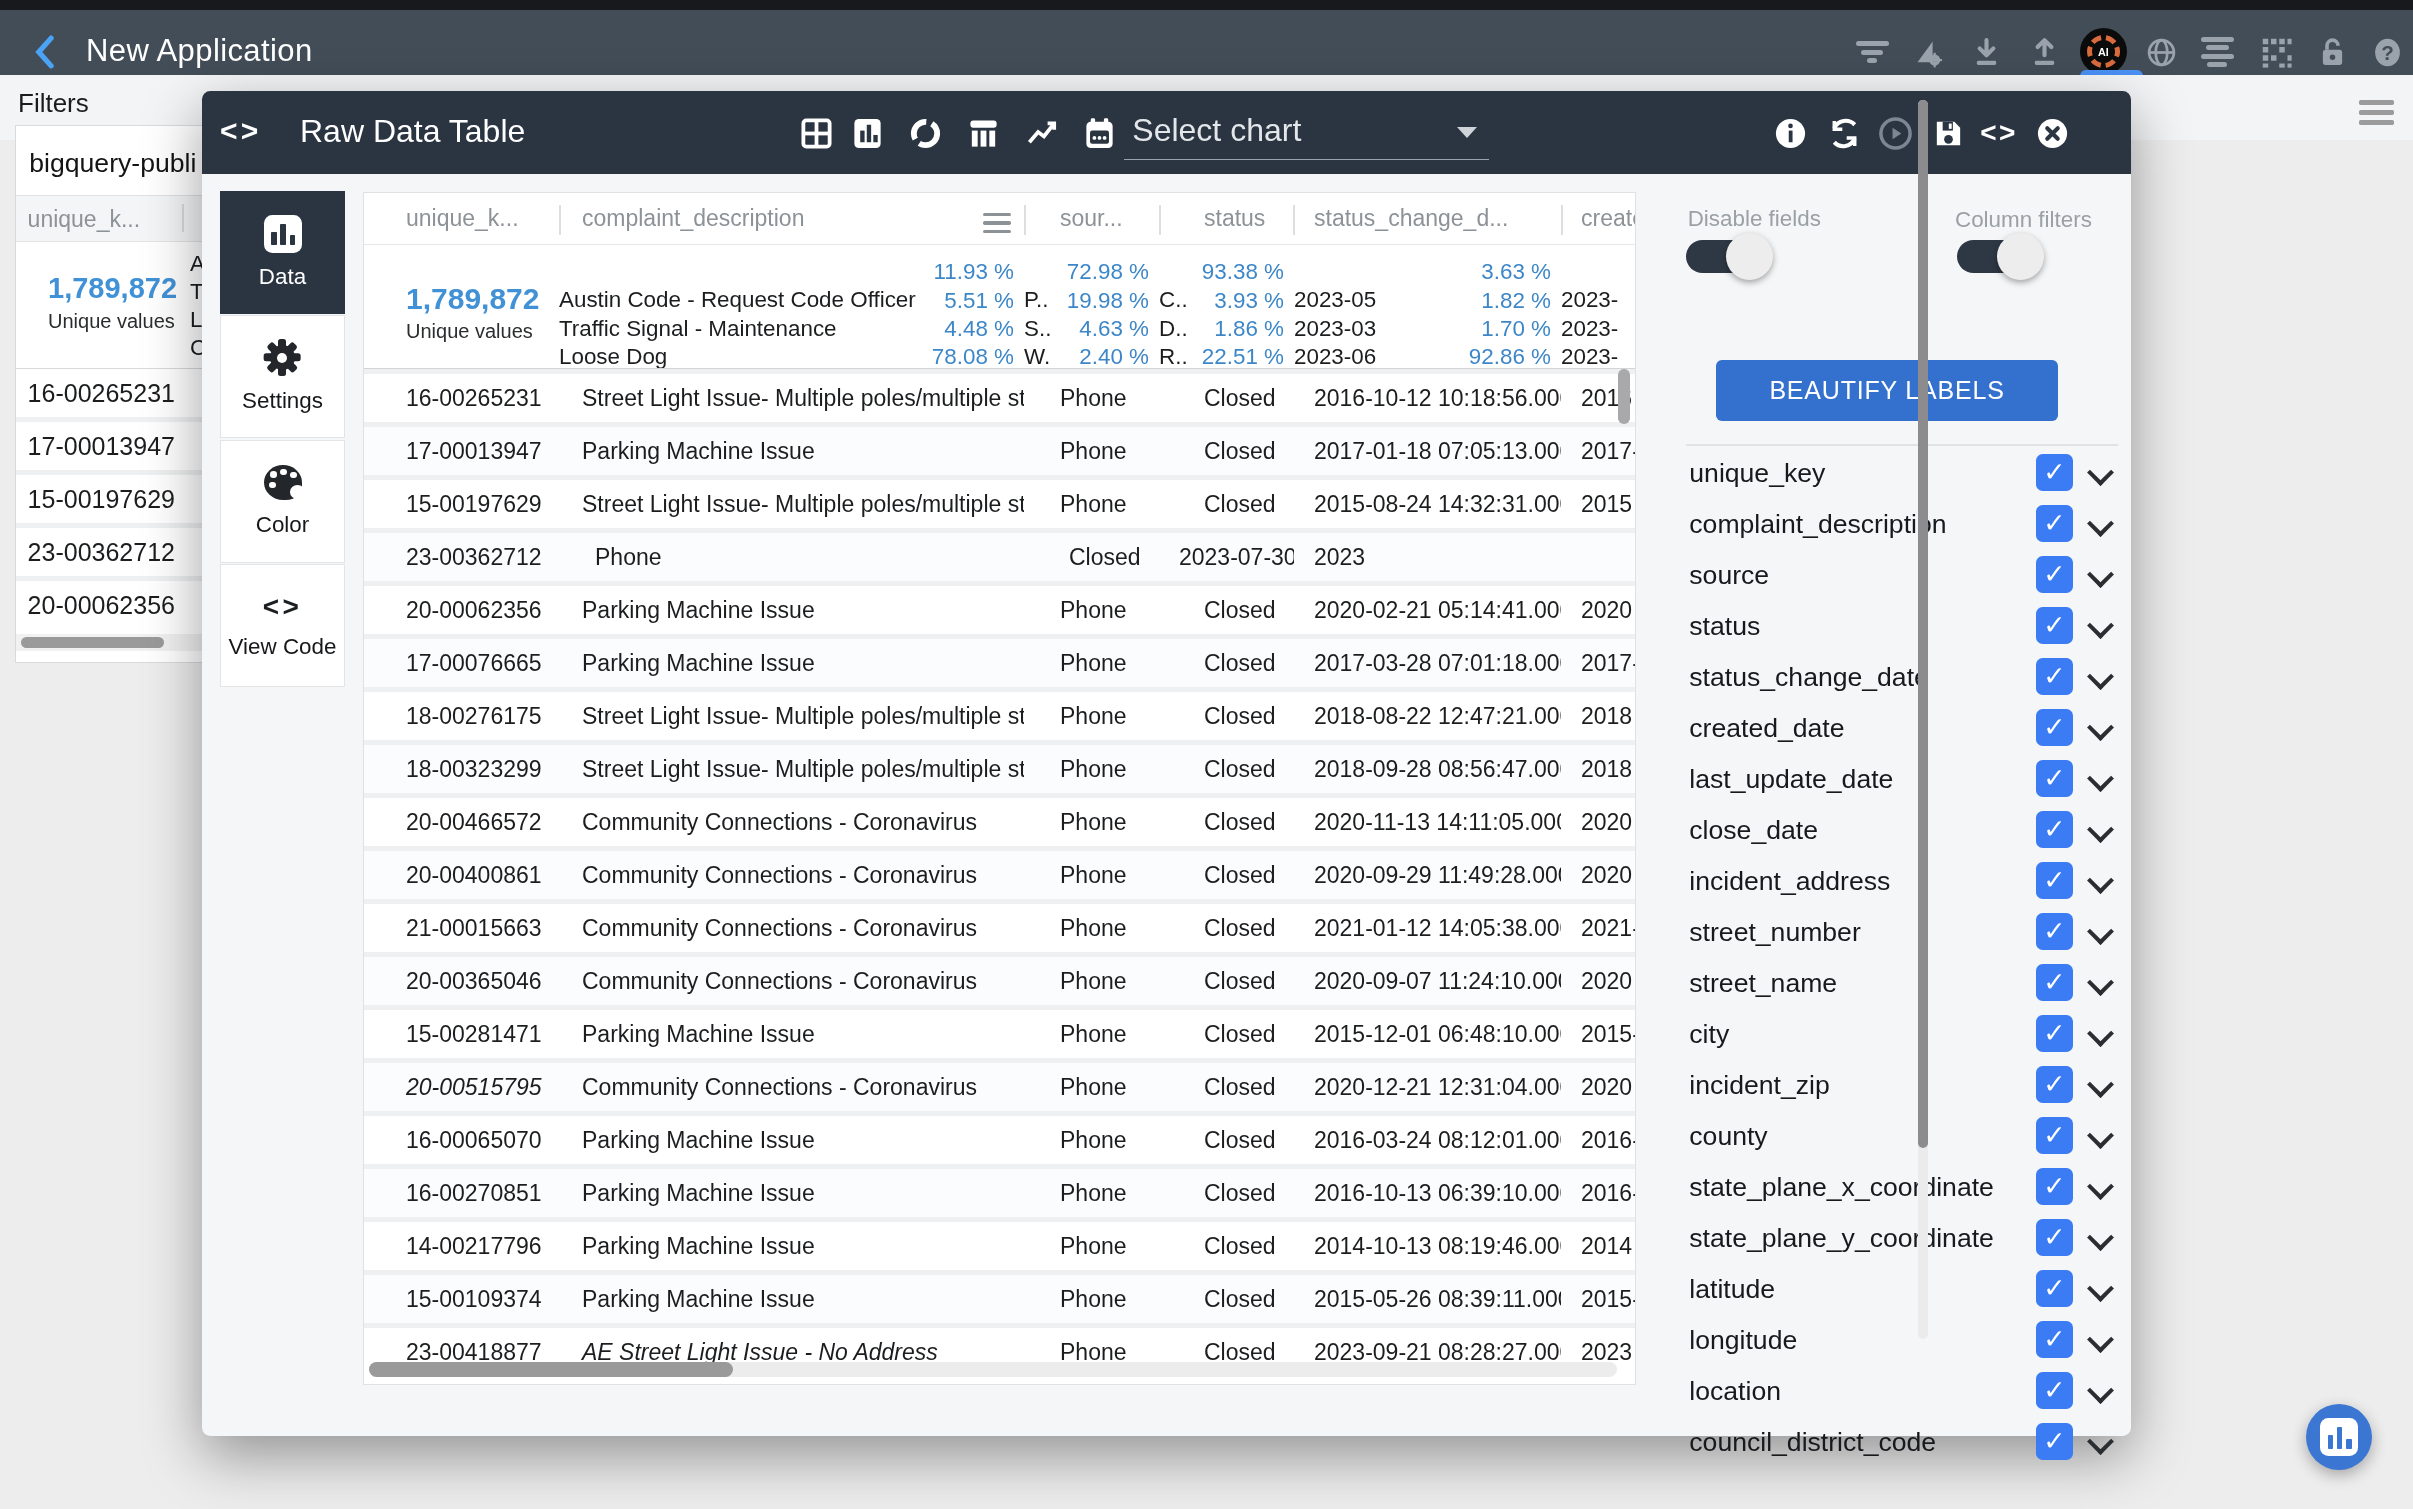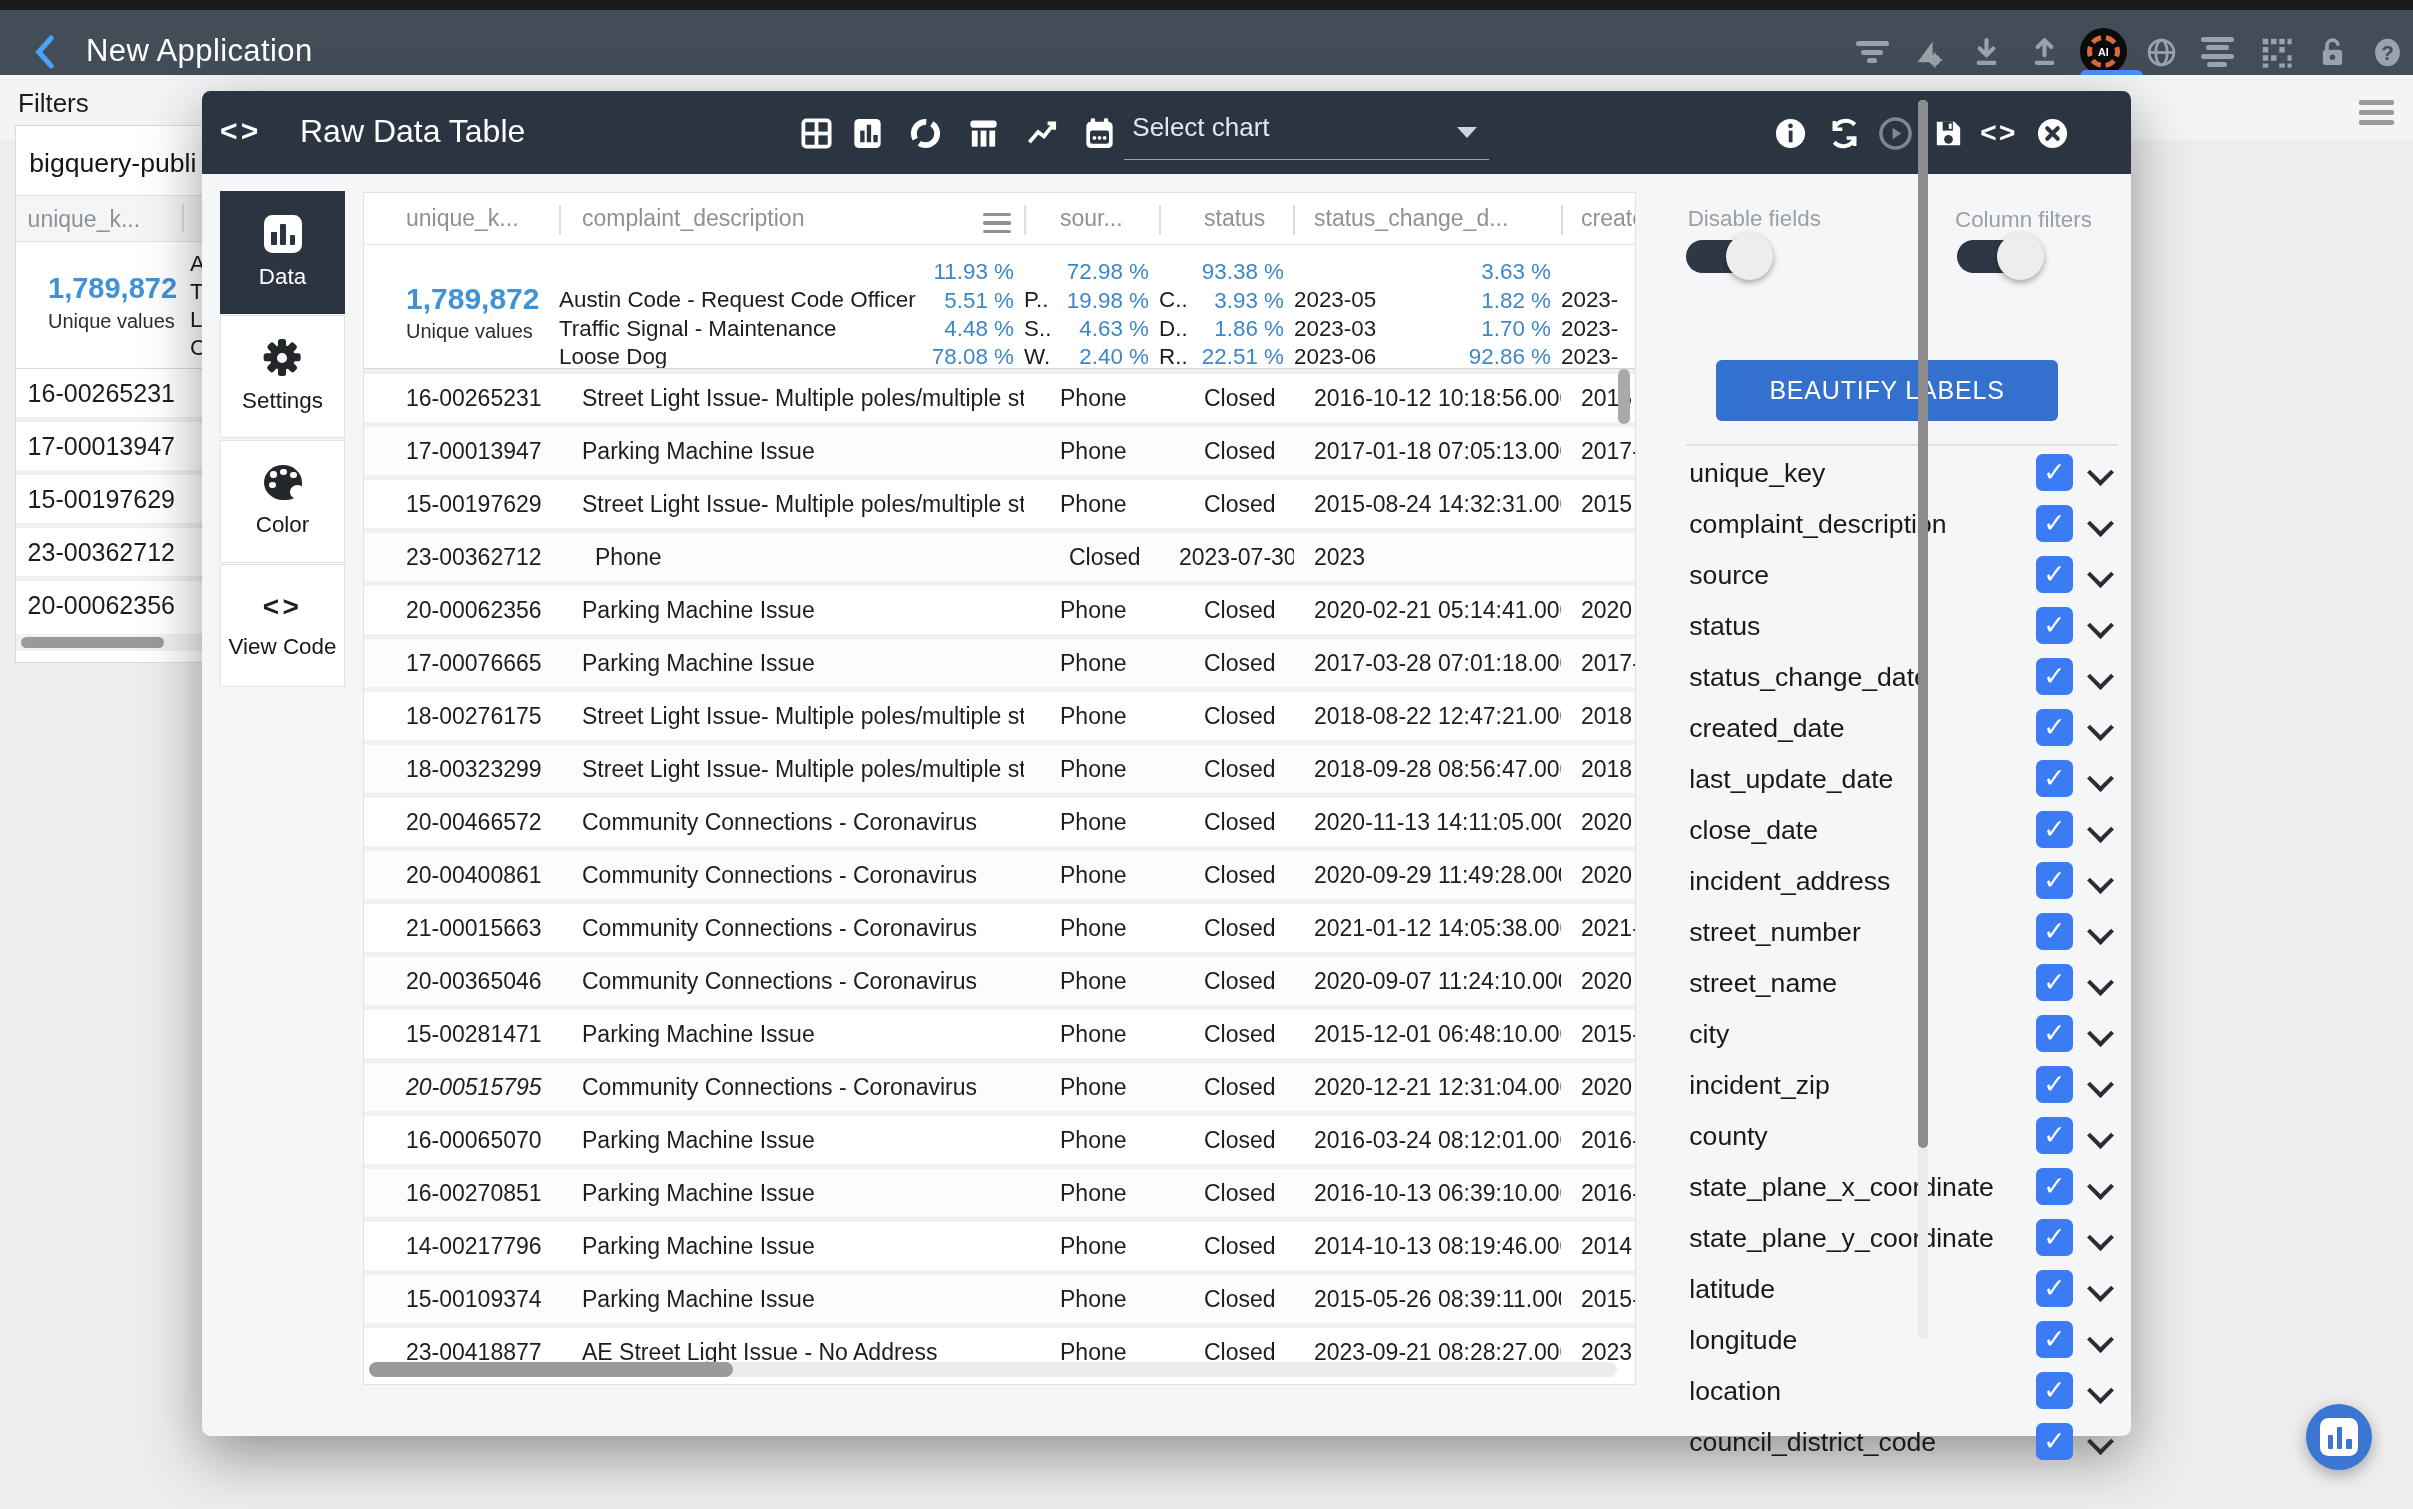--- a/index.html
+++ b/index.html
@@ -49,21 +49,21 @@
 
   
   #modal{left:202px;top:91px;width:1929px;height:1345px;background:#f5f6f7;border-radius:8.3px;
      box-shadow:0 20px 58px rgba(0,0,0,.38);}
   #modal-header{left:0;top:0;width:1929px;height:83px;background:#2b3441;border-radius:8.3px 8.3px 0 0;}
   #mh-code{left:18px;top:23px;font-size:30px;color:#fff;letter-spacing:3.3px;font-weight:bold;}
   #mh-title{left:98px;top:21.6px;font-size:32px;color:#fff;}
   .mh-ic{position:absolute;top:23px;width:38px;height:38px;display:flex;align-items:center;justify-content:center;}
   .mh-ic svg{width:35px;height:35px;}
   #mh-select{left:922px;top:18px;width:365px;height:50px;border-bottom:1.7px solid #9aa2ac;cursor:pointer;}
-  #mh-select .txt{position:absolute;left:8.3px;top:3.3px;font-size:26px;color:#e3e7ea;}
+  #mh-select .txt{position:absolute;left:8.3px;top:3.3px;font-size:32px;color:#e3e7ea;}
   #mh-select .caret{position:absolute;right:11.6px;top:18px;width:0;height:0;
      border-left:10px solid transparent;border-right:10px solid transparent;border-top:11.6px solid #cfd4da;}
   #mh-codebtn{font-size:28px;color:#fff;font-weight:bold;letter-spacing:2.5px;}
 
   
   .tab{position:absolute;left:18px;width:125px;height:123px;background:#fff;border:0.8px solid #e3e4e6;
      box-sizing:border-box;display:flex;flex-direction:column;align-items:center;justify-content:center;gap:11.6px;cursor:pointer;}
   .tab.active{background:#2b3441;border-color:#2b3441;}
   .tab .tlabel{font-size:22.4px;color:#16181a;}
   .tab.active .tlabel{color:#ffffff;}
@@ -654,21 +654,21 @@
           <div class="trow cols">
             <div class="tc" style="padding-left: 42px;">15-00109374</div>
             <div class="tc" style="padding-left: 23px;">Parking Machine Issue</div>
             <div class="tc" style="padding-left: 36px;">Phone</div>
             <div class="tc" style="padding-left: 45px;">Closed</div>
             <div class="tc" style="padding-left: 20px;">2015-05-26 08:39:11.000</div>
             <div class="tc" style="padding-left: 20px;">2015-</div>
           </div>
           <div class="trow cols">
             <div class="tc" style="padding-left: 42px;">23-00418877</div>
-            <div class="tc" style="padding-left: 23px;">AE Street Light Issue - No Address</div>
+            <div class="tc" style="padding-left: 23px; font-style: italic;">AE Street Light Issue - No Address</div>
             <div class="tc" style="padding-left: 36px;">Phone</div>
             <div class="tc" style="padding-left: 45px;">Closed</div>
             <div class="tc" style="padding-left: 20px;">2023-09-21 08:28:27.000</div>
             <div class="tc" style="padding-left: 20px;">2023</div>
           </div>
         </div>
       <div id="t-vscroll"></div>
       <div id="t-hscroll">
           <div class="thumb"></div>
         </div>

